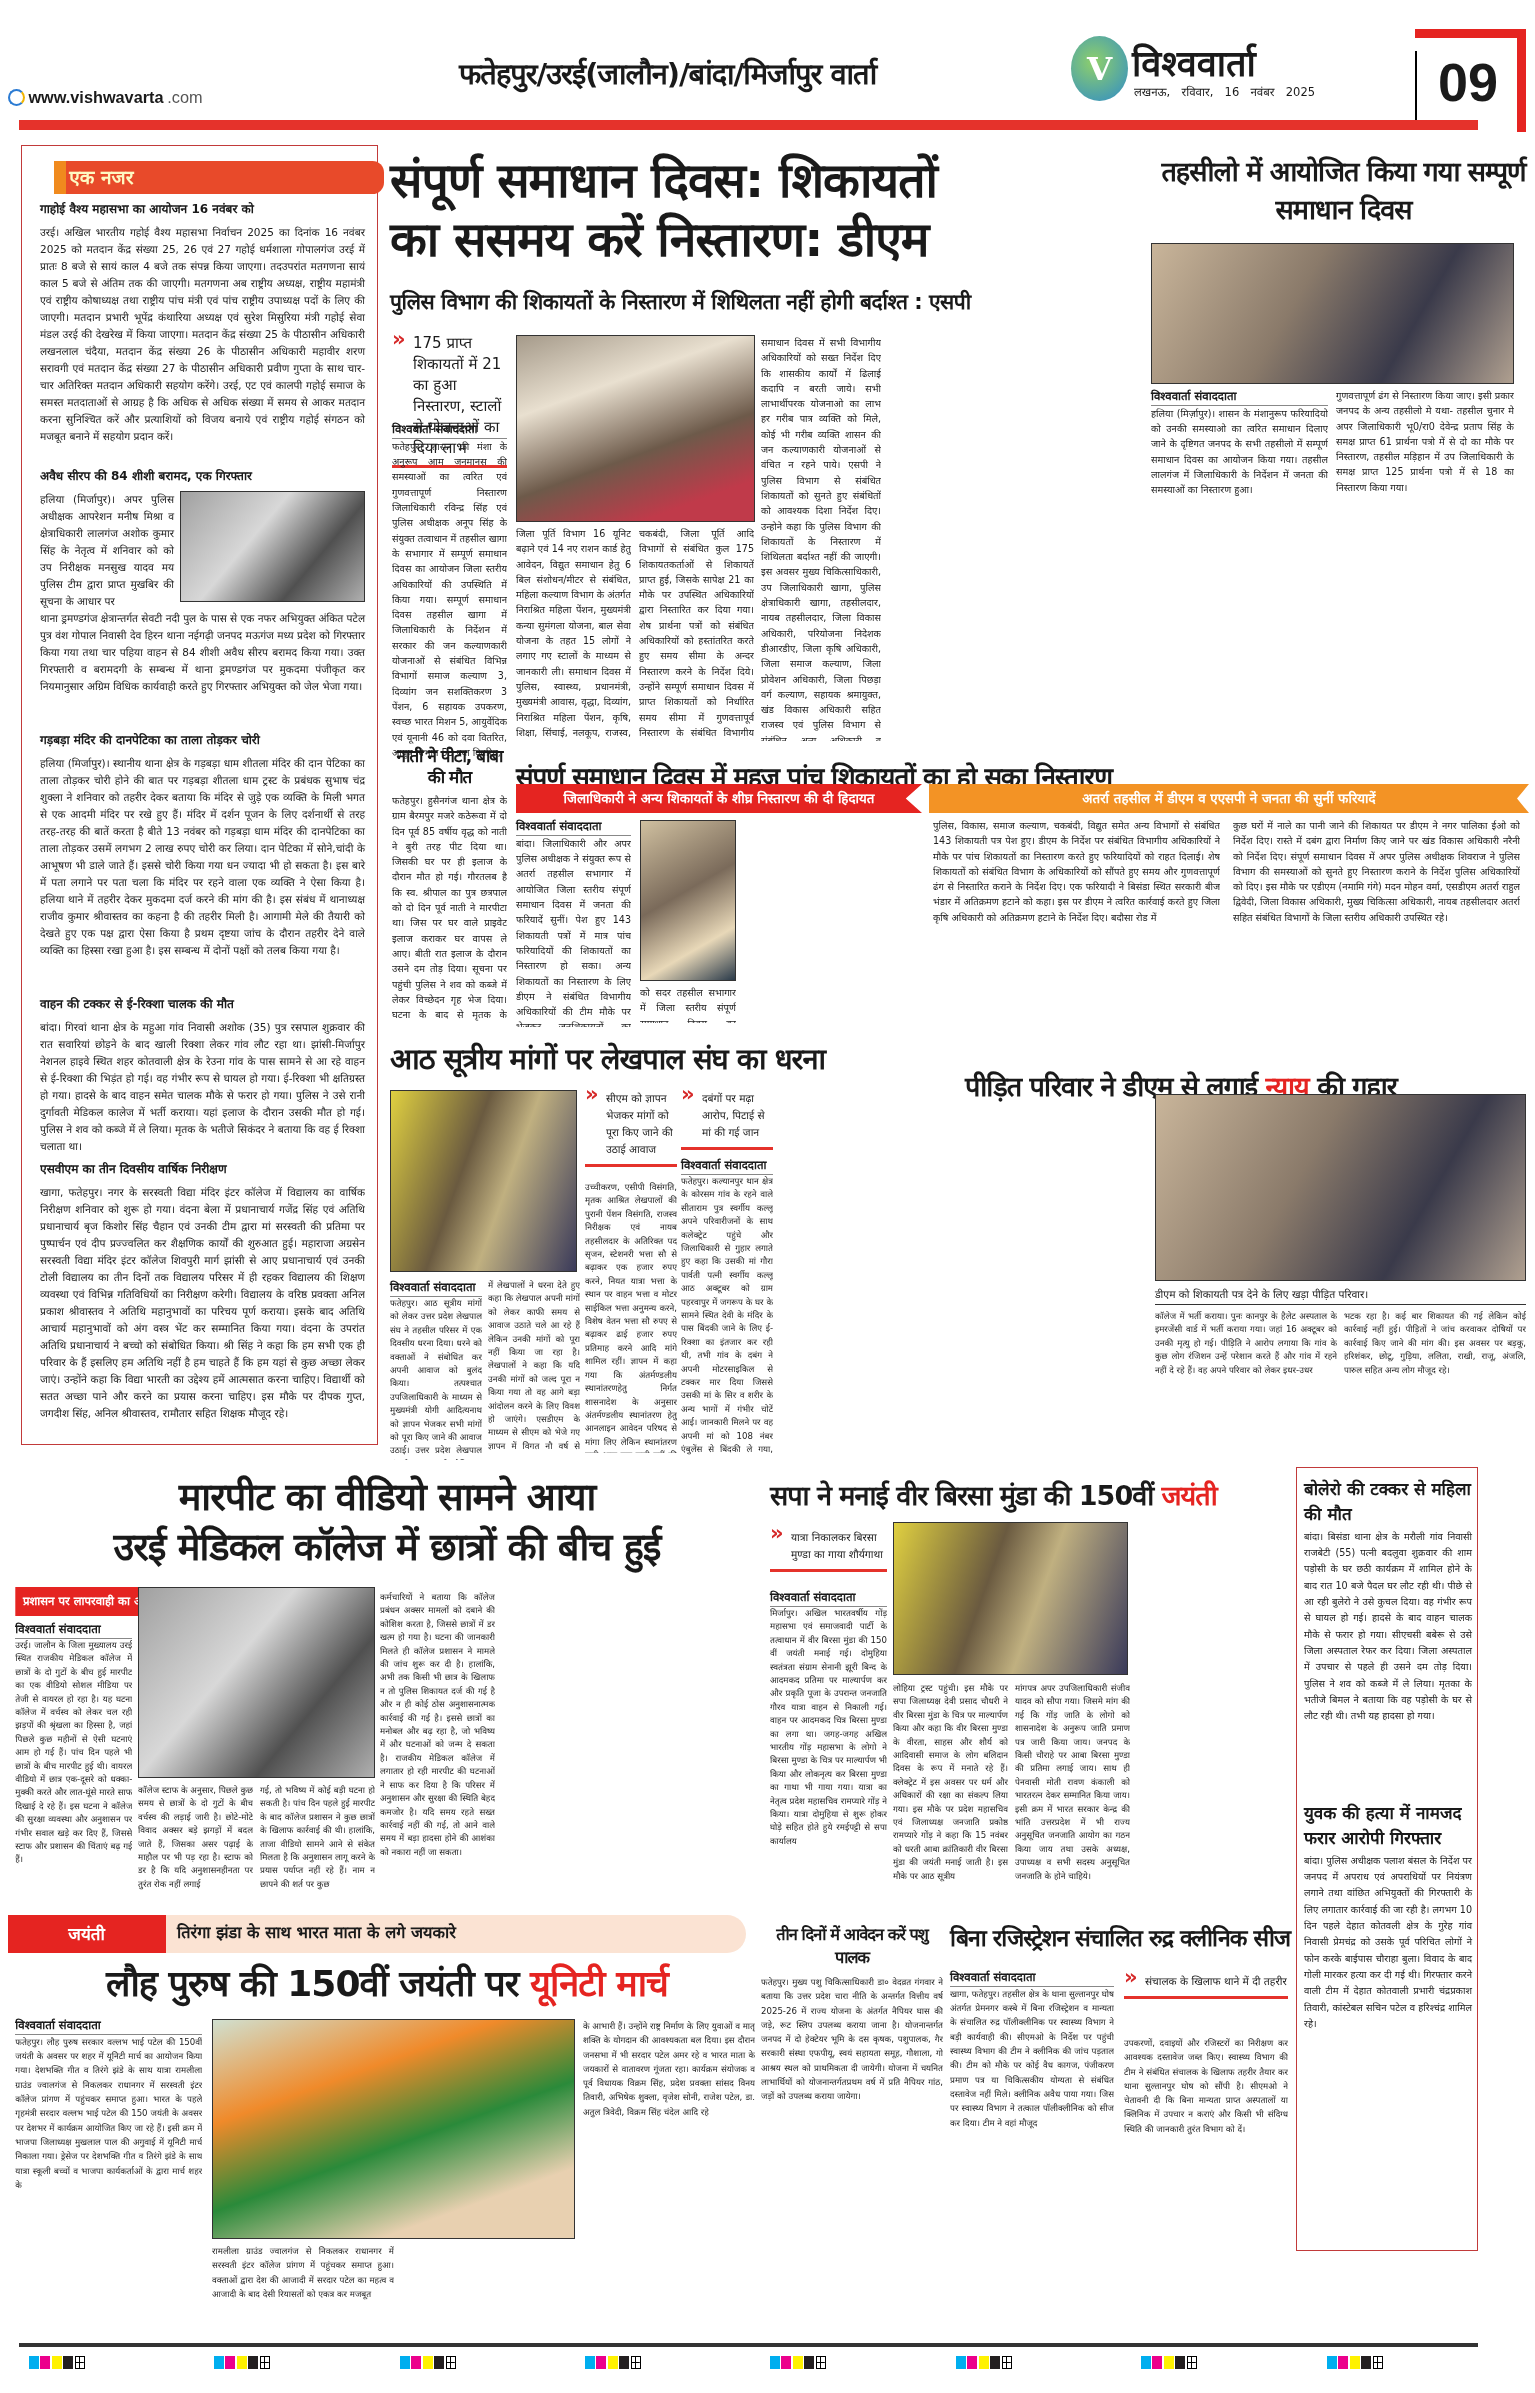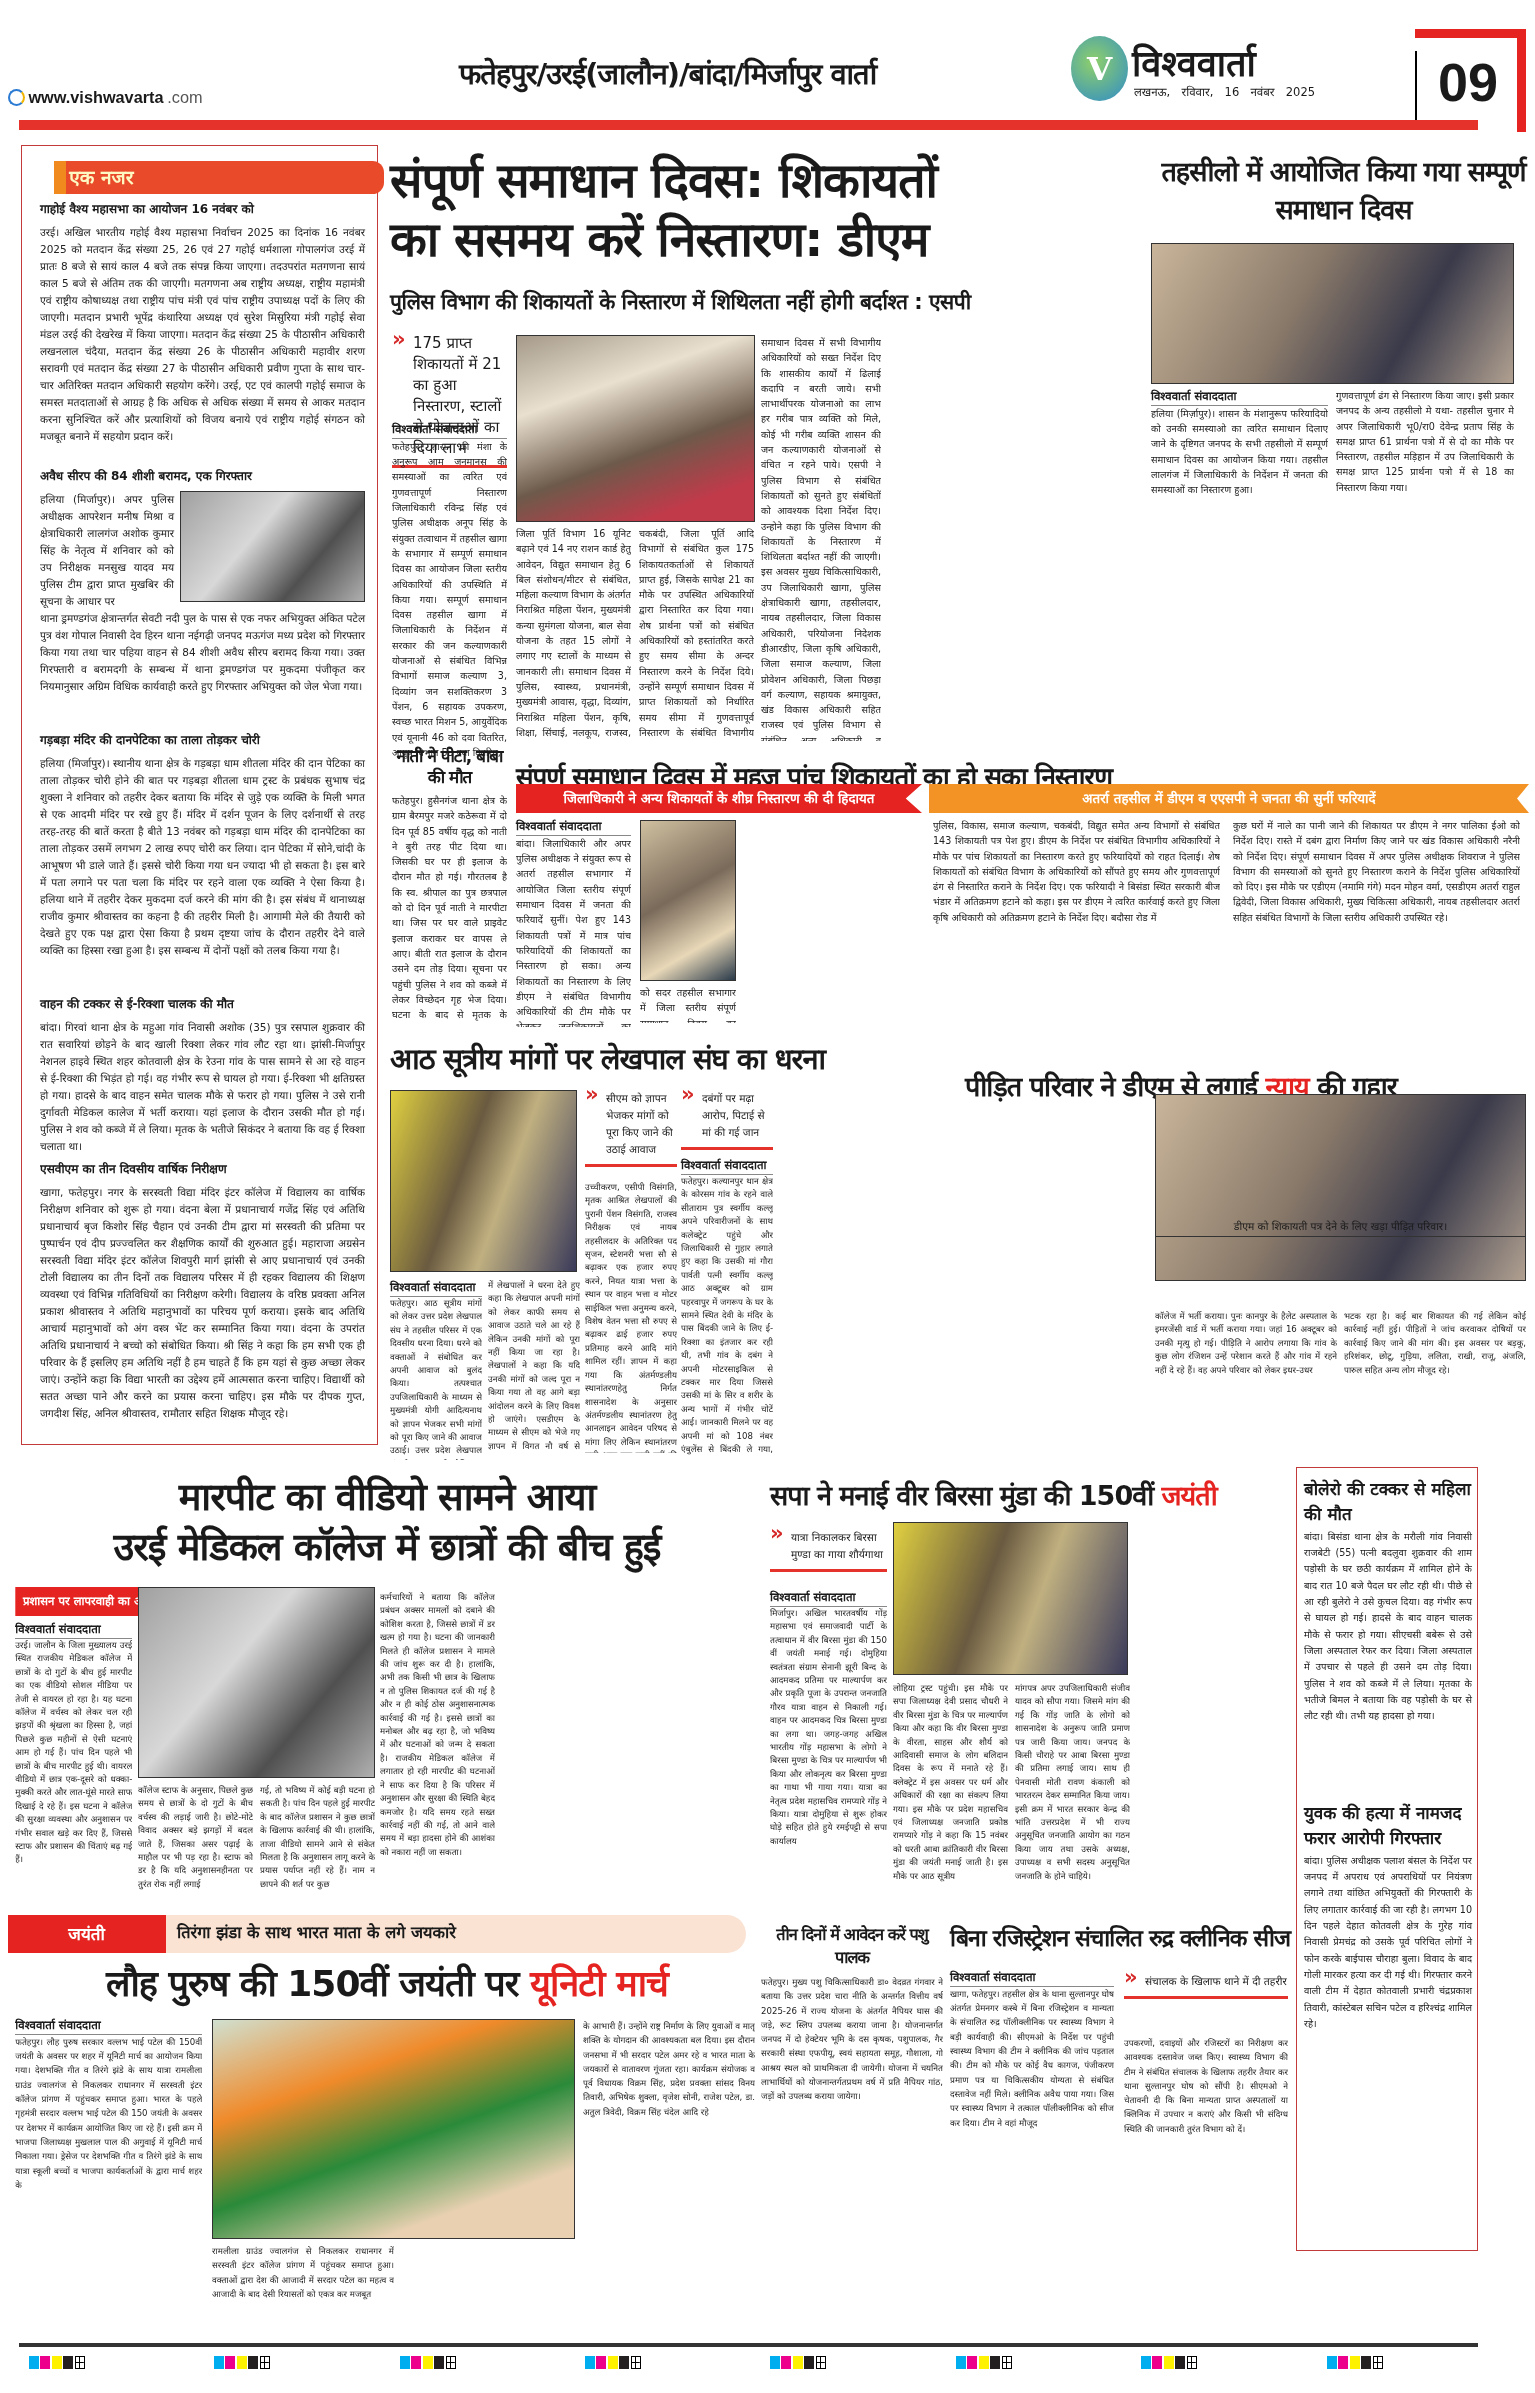--- a/index.html
+++ b/index.html
@@ -156,21 +156,21 @@
 </div>
 <div class="abs" style="left:681px; top:1090px; width:92px;">
   <div class="bullet" style="font-size:10.5px; line-height:17px;">दबंगों पर मढ़ा आरोप, पिटाई से मां की गई जान</div>
   <div class="bullet-rule" style="margin-top:5.7px;"></div>
 </div>
 <div class="abs" style="left:681px; top:1157px; width:92px;">
   <div class="byline">विश्ववार्ता संवाददाता</div>
   <div class="body-txt" style="font-size:8.6px; line-height:13.4px; height:282px; overflow:hidden;">फतेहपुर। कल्यानपुर थान क्षेत्र के कोरसम गांव के रहने वाले सीताराम पुत्र स्वर्गीय कल्लू अपने परिवारीजनों के साथ कलेक्ट्रेट पहुंचे और जिलाधिकारी से गुहार लगाते हुए कहा कि उसकी मां गौरा पार्वती पत्नी स्वर्गीय कल्लू आठ अक्टूबर को ग्राम पहरवापुर में जगरूप के घर के सामने स्थित देवी के मंदिर के पास बिंदकी जाने के लिए ई-रिक्शा का इंतजार कर रही थी, तभी गांव के दबंग ने अपनी मोटरसाइकिल से टक्कर मार दिया जिससे उसकी मां के सिर व शरीर के अन्य भागों में गंभीर चोटें आई। जानकारी मिलने पर वह अपनी मां को 108 नंबर एंबुलेंस से बिंदकी ले गया, जहां से कानपुर व लखनऊ मेडिकल</div>
 </div>
 <div class="photo p3 abs" style="left:1155px; top:1094px; width:371px; height:187px;"></div>
-<div class="abs caption" style="left:1155px; top:1219px; width:371px;text-align:center;">डीएम को शिकायती पत्र देने के लिए खड़ा पीड़ित परिवार।</div>
+<div class="abs caption" style="left:1155px; top:1287px; width:371px;">डीएम को शिकायती पत्र देने के लिए खड़ा पीड़ित परिवार।</div>
 <div class="abs body-txt" style="left:1155px; top:1310px; width:182px; font-size:8.6px; line-height:13.4px; height:134px; overflow:hidden;">कॉलेज में भर्ती कराया। पुनः कानपुर के हैलेट अस्पताल के इमरजेंसी वार्ड में भर्ती कराया गया। जहां 16 अक्टूबर को उनकी मृत्यु हो गई। पीड़िति ने आरोप लगाया कि गांव के कुछ लोग रंजिशन उन्हें परेशान करते हैं और गांव में रहने नहीं दे रहे हैं। वह अपने परिवार को लेकर इधर-उधर</div>
 <div class="abs body-txt" style="left:1344px; top:1310px; width:182px; font-size:8.6px; line-height:13.4px; height:134px; overflow:hidden;">भटक रहा है। कई बार शिकायत की गई लेकिन कोई कार्रवाई नहीं हुई। पीड़ितों ने जांच करवाकर दोषियों पर कार्रवाई किए जाने की मांग की। इस अवसर पर बड़कू, हरिशंकर, छोटू, गुड़िया, ललिता, राखी, राजू, अंजलि, पारुल सहित अन्य लोग मौजूद रहे।</div>
 
 <div class="abs big-head" style="left:19px; top:1472px; width:736px; font-size:38px; line-height:50px; text-align:center;">
   <div>मारपीट का वीडियो सामने आया</div>
   <div>उरई मेडिकल कॉलेज में छात्रों की बीच हुई</div>
 </div>
 <div class="abs ribbon-red" style="left:15.3px; top:1587px; width:239px; height:29px; font-size:11.5px; text-align:left; padding-left:7.6px;">प्रशासन पर लापरवाही का आरोप लगाया</div>
 <div class="photo p7 abs" style="left:138px; top:1587px; width:237px; height:191px;"></div>
 <div class="abs" style="left:15.3px; top:1621px; width:117px;">

